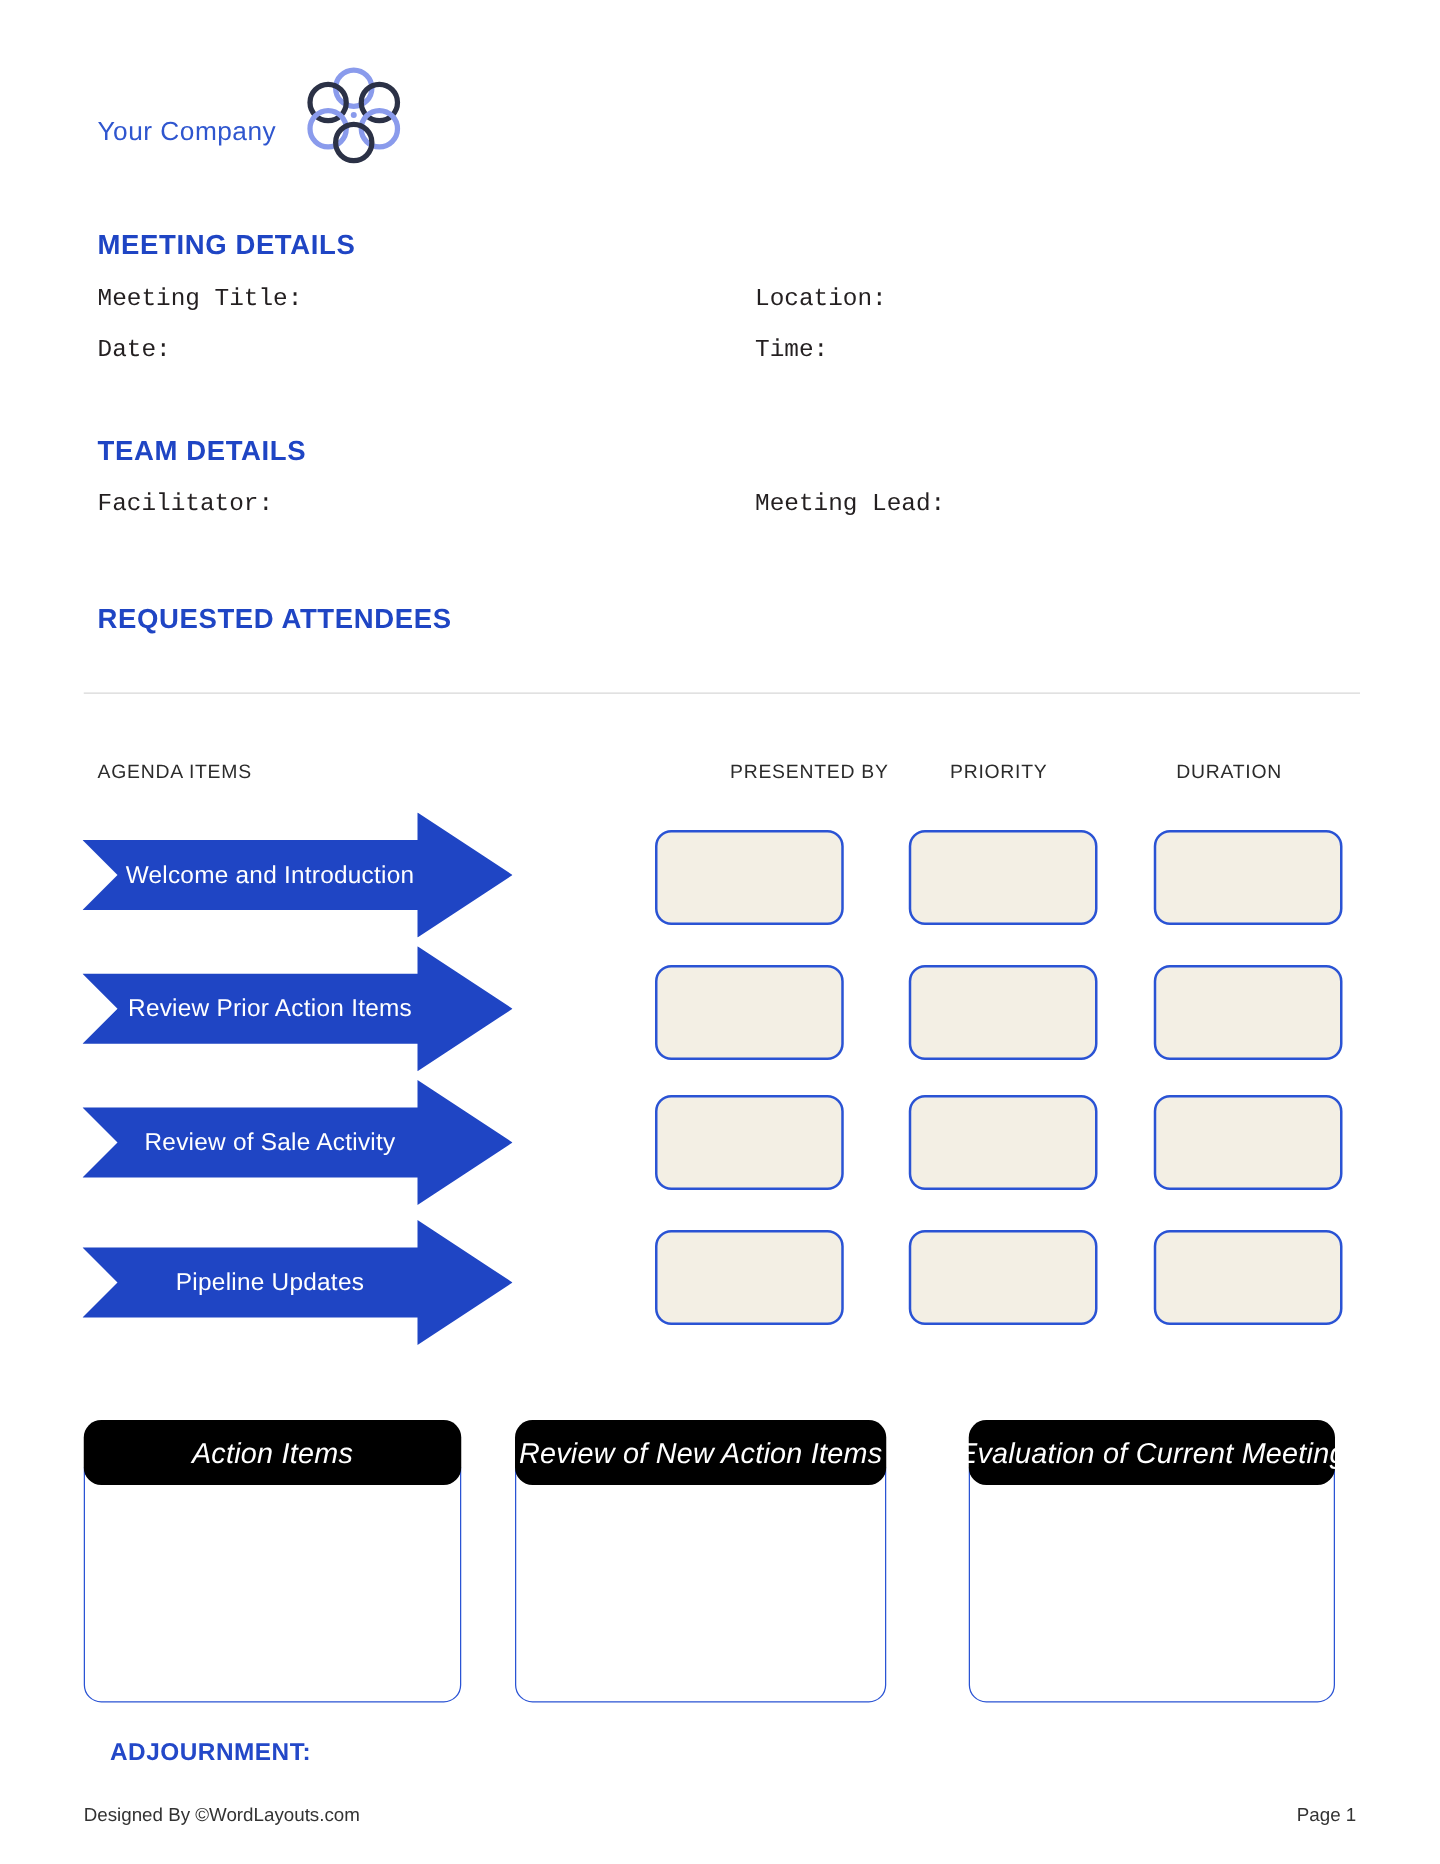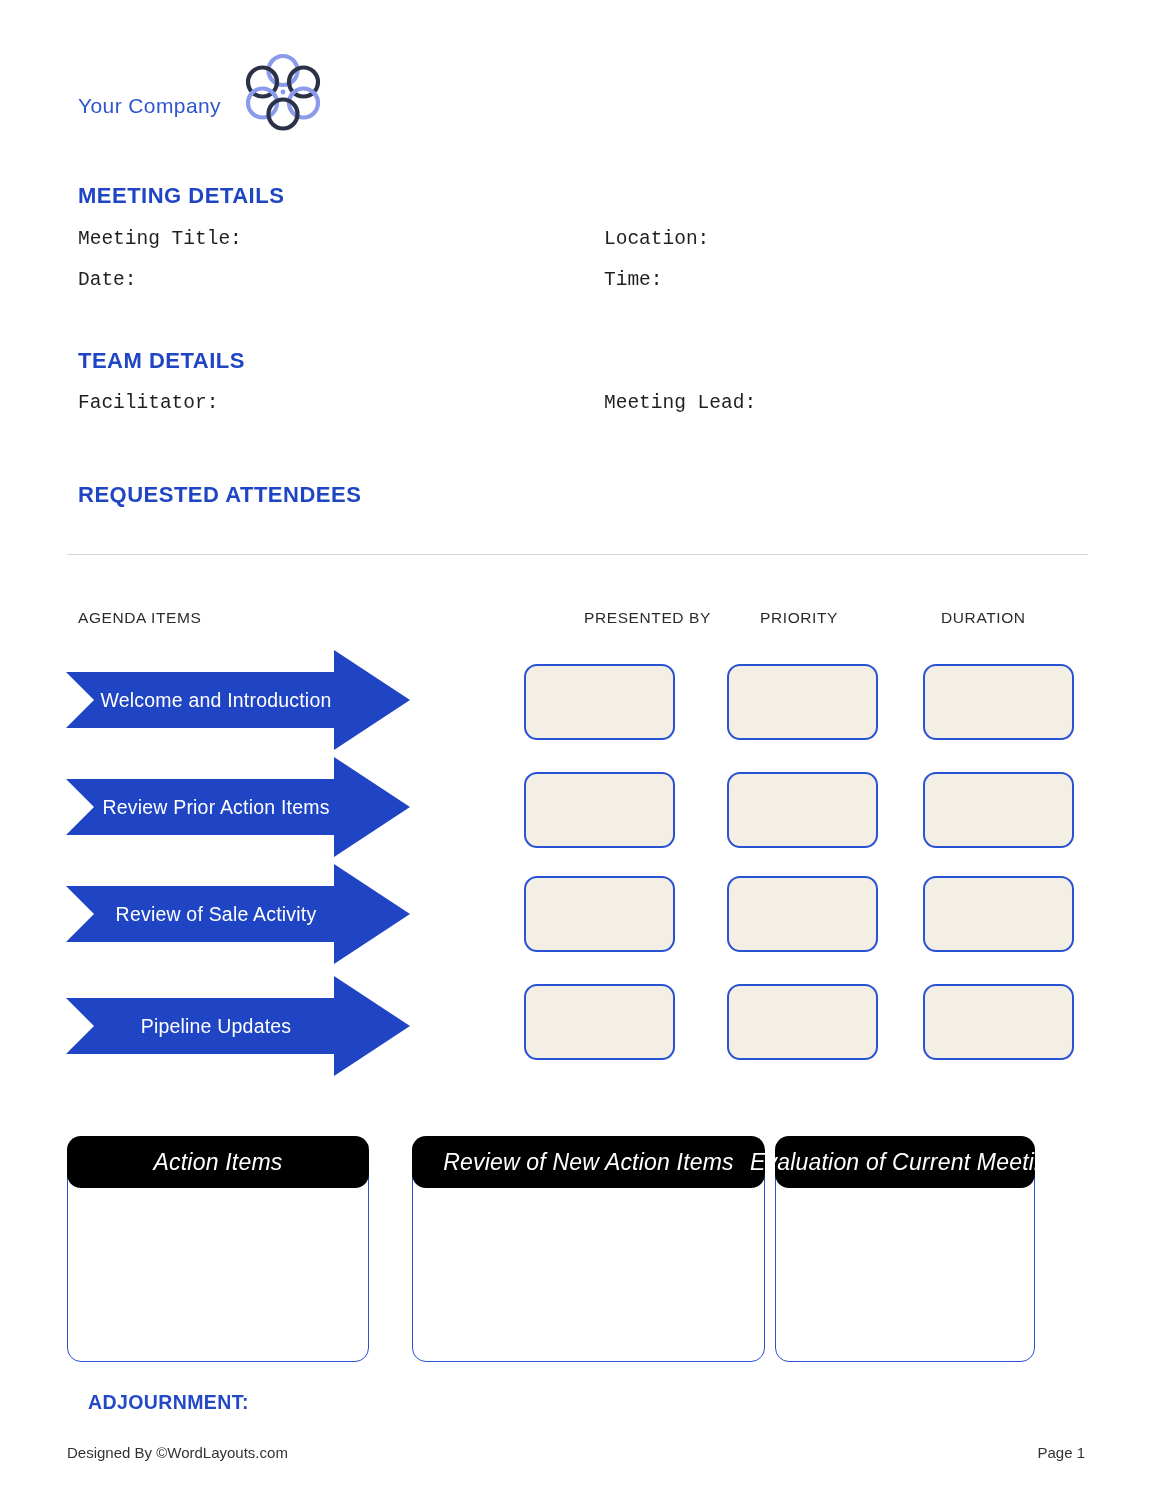--- a/index.html
+++ b/index.html
@@ -157,22 +157,22 @@
   .cell-box.r2 { top: 876px; }
   .cell-box.r3 { top: 984px; }
 
   
   .note-panel {
     position: absolute;
     top: 1136px;
     height: 226px;
   }
   .note-panel.p0 { left: 67px;  width: 302px; }
-  .note-panel.p1 { left: 412px; width: 353px; }
-  .note-panel.p2 { left: 775px; width: 260px; }
+  .note-panel.p1 { left: 412px; width: 297px; }
+  .note-panel.p2 { left: 775px; width: 293px; }
 
   .note-body {
     position: absolute;
     left: 0;
     top: 26px;
     width: 100%;
     height: 200px;
     background: #ffffff;
     border: 1.6px solid #2A53D4;
     border-radius: 14px;

